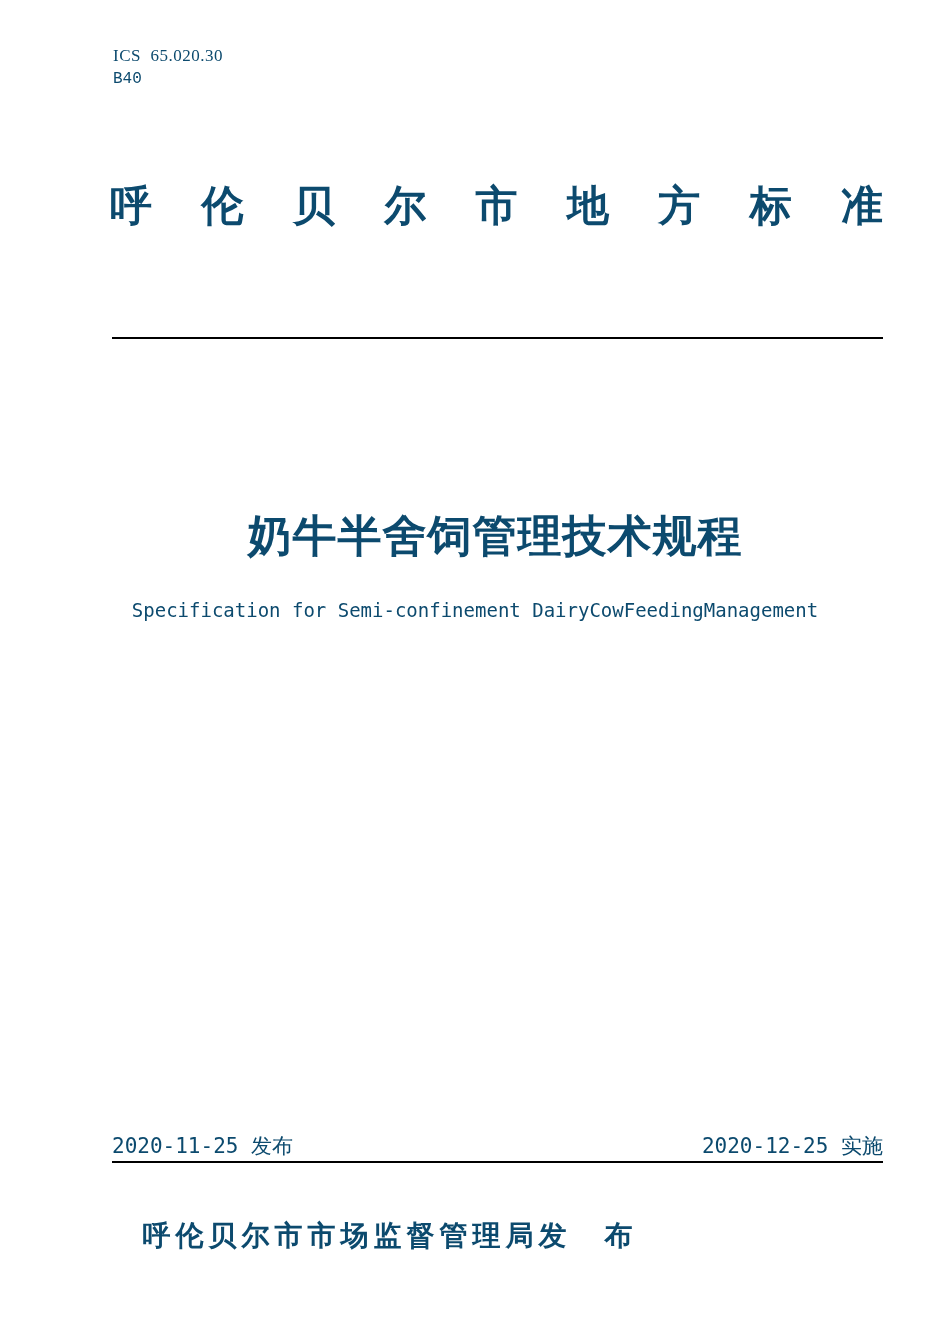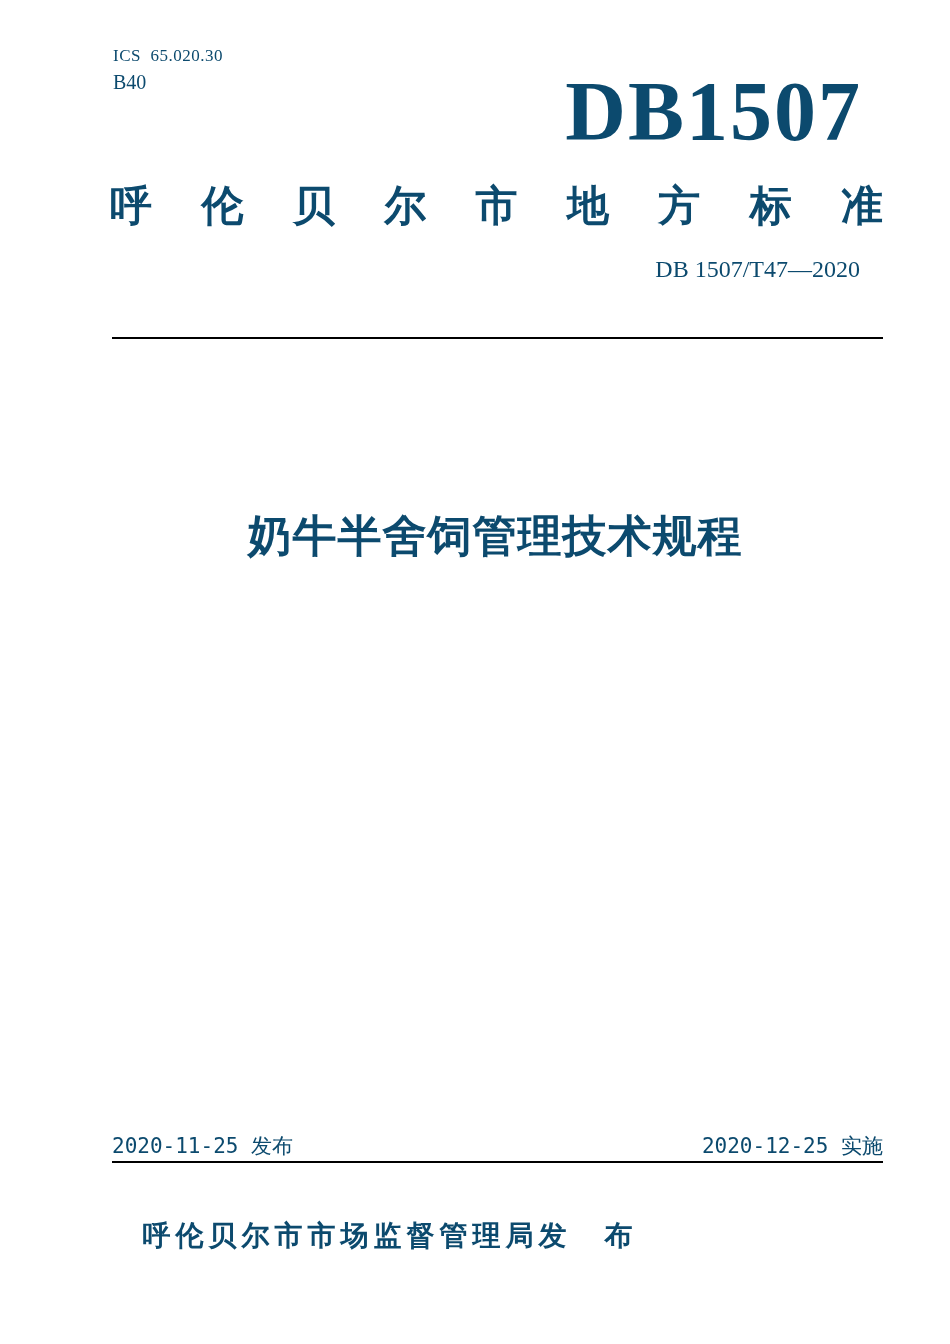--- a/index.html
+++ b/index.html
@@ -25,22 +25,22 @@
     font-family: "Liberation Serif", serif;
     font-size: 17px;
     line-height: 1.2;
     letter-spacing: 0.5px;
     white-space: pre;
   }
   .class-code {
     position: absolute;
     left: 113px;
     top: 70px;
-    font-family: Liberation Serif, serif;
-    font-size: 20px;
+    font-family: Liberation Mono, monospace;
+    font-size: 16px;
     line-height: 1.2;
   }
 
   
   .masthead {
     position: absolute;
     right: 88px;
     top: 70px;
     font-family: "Liberation Serif", "DejaVu Serif", serif;
     font-weight: bold;
@@ -144,30 +144,29 @@
 </style>
 </head>
 <body>
 
 <div class="page">
 
   <div class="ics-line">ICS  65.020.30</div>
 
   <div class="class-code">B40</div>
 
-  <div class="masthead">DB1507</div>
 
   <div class="standard-type">呼伦贝尔市地方标准</div>
 
-  <div class="standard-number">DB 1507/T47—2020</div>
 
   <div class="rule rule-top"></div>
 
   <div class="title-cn">奶牛半舍饲管理技术规程</div>
 
+  <div class="title-en">Specification for Semi-confinement DairyCowFeedingManagement</div>
 
   <div class="date-row">
     <span>2020-11-25 发布</span>
     <span>2020-12-25 实施</span>
   </div>
 
   <div class="rule rule-footer"></div>
 
   <div class="publisher">呼伦贝尔市市场监督管理局发　布</div>
 

